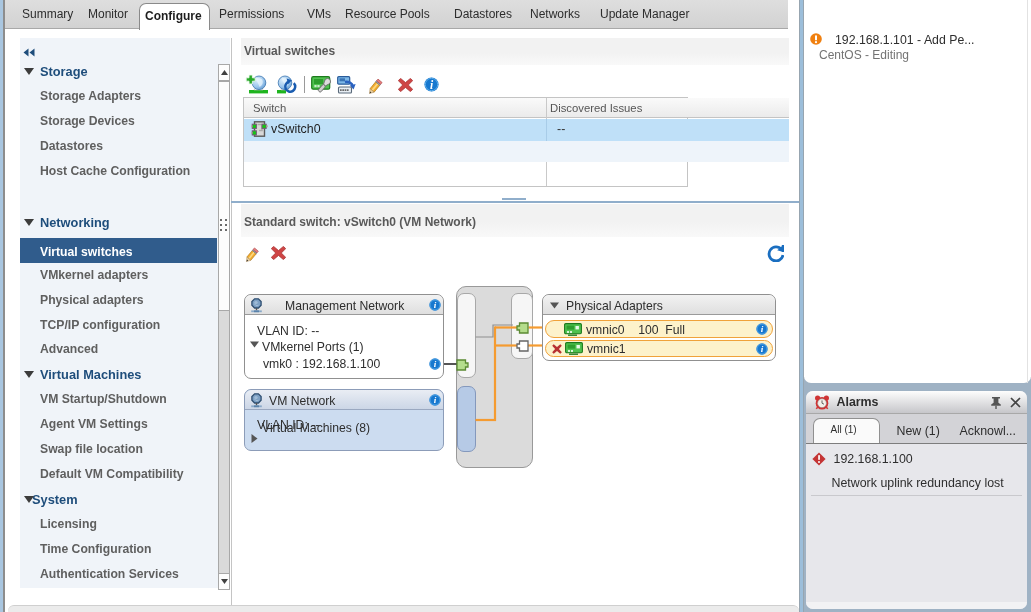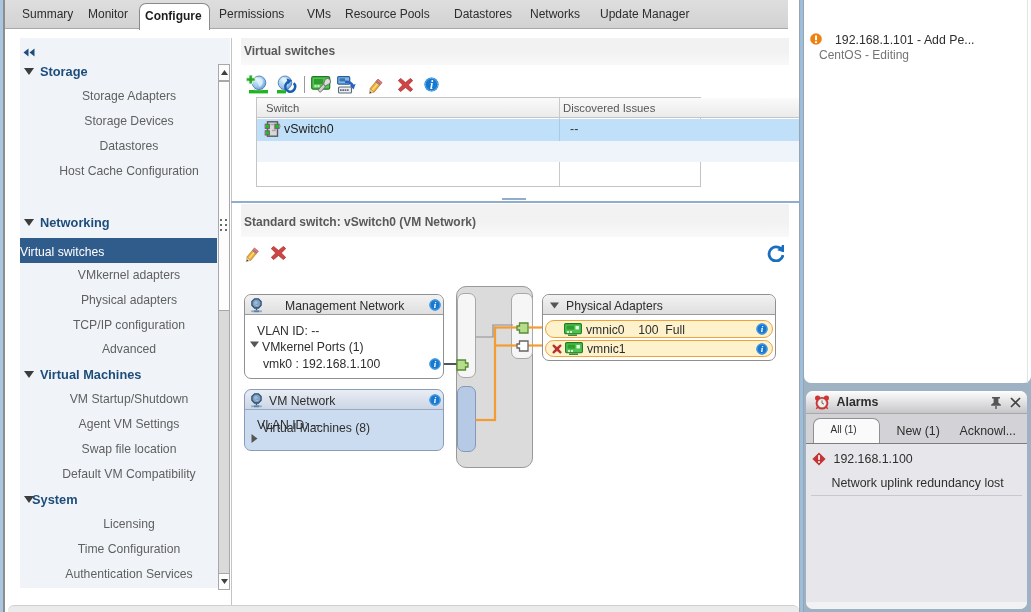--- a/index.html
+++ b/index.html
@@ -1,20 +1,20 @@
 <!DOCTYPE html>
 <html><head><meta charset="utf-8">
 <style>
 *{margin:0;padding:0;box-sizing:border-box;}
 html,body{width:1031px;height:612px;background:#fff;font-family:"Liberation Sans",sans-serif;overflow:hidden;}
 #app{position:relative;width:1031px;height:612px;}
 .abs{position:absolute;}
 .tabtxt{position:absolute;top:0;height:29px;line-height:29px;font-size:12px;color:#2d2d2d;white-space:nowrap;}
 .trow{position:absolute;left:20px;width:218px;height:25px;line-height:25px;white-space:nowrap;}
-.titem{font-weight:normal;font-size:12.2px;color:#5f5f5f;text-align:center;}
+.titem{font-weight:bold;font-size:12.2px;color:#5f5f5f;padding-left:20px;}
 .tcat{font-weight:bold;font-size:12.8px;color:#1e4d7b;padding-left:20px;}
 .tcat .tri{position:absolute;left:4px;top:9px;width:0;height:0;border-left:5px solid transparent;border-right:5px solid transparent;border-top:7px solid #3c3c3c;}
 .hdband{position:absolute;left:241px;width:548px;background:linear-gradient(#f2f2f2 55%,#f9f9f9);}
 .btext{font-weight:bold;font-size:12px;color:#595959;}
 .info{position:absolute;width:12px;height:12px;}
 .dbox-h{position:absolute;left:0;right:0;top:0;height:20px;border-bottom:1px solid #9a9a9a;background:linear-gradient(#f2f2f2,#dfdfdf);border-radius:7px 7px 0 0;}
 .small{font-size:12.2px;color:#2e2e2e;white-space:nowrap;}
 </style></head>
 <body>
 <div id="app">
@@ -152,21 +152,21 @@
 </svg>
 <svg class="abs" style="left:398px;top:78px;" width="15" height="14" viewBox="0 0 15 14">
  <path d="M2.6 0.4 L7.5 4.6 L12.4 0.4 L14.7 2.6 L10.3 7 L14.7 11.4 L12.4 13.6 L7.5 9.4 L2.6 13.6 L0.3 11.4 L4.7 7 L0.3 2.6 Z" fill="#cf4545" stroke="#a83232" stroke-width="0.8"></path>
 </svg>
 <svg class="abs" style="left:424px;top:77px;" width="15" height="15" viewBox="0 0 15 15">
  <circle cx="7.5" cy="7.5" r="7.1" fill="#1778cf"></circle>
  <circle cx="7.5" cy="7.5" r="6.2" fill="none" stroke="#5aabe8" stroke-width="1"></circle>
  <text x="7.5" y="11.8" text-anchor="middle" font-family="Liberation Serif,serif" font-size="11.5" font-weight="bold" font-style="italic" fill="#fff">i</text>
 </svg>
 
-<div class="abs" style="left:256px;top:97px;width:445px;height:90px;border:1px solid #c4c4c4;background:#fff;">
+<div class="abs" style="left:243px;top:97px;width:445px;height:90px;border:1px solid #c4c4c4;background:#fff;">
  <div class="abs" style="left:0;top:0;width:545px;height:20px;background:linear-gradient(#fafafa,#ebebeb);border-bottom:1px solid #c4c4c4;"></div>
  <span class="abs" style="left:9px;top:4px;font-size:11.3px;color:#555;">Switch</span>
  <span class="abs" style="left:306px;top:4px;font-size:11.3px;color:#555;">Discovered Issues</span>
  <div class="abs" style="left:302px;top:0;width:1px;height:88px;background:#c9c9c9;"></div>
  <div class="abs" style="left:0;top:21px;width:545px;height:21.5px;background:#bfe0f8;"></div>
  <div class="abs" style="left:302px;top:21px;width:1px;height:21.5px;background:#a8cce8;"></div>
  <span class="abs" style="left:27px;top:24px;font-size:12.4px;color:#1d1d1d;">vSwitch0</span>
  <span class="abs" style="left:313px;top:24px;font-size:12.4px;color:#333;">--</span>
  <div class="abs" style="left:0;top:42.5px;width:545px;height:21.5px;background:#eef4fa;"></div>
  <svg class="abs" style="left:7px;top:23px;" width="17" height="16" viewBox="0 0 17 16">

